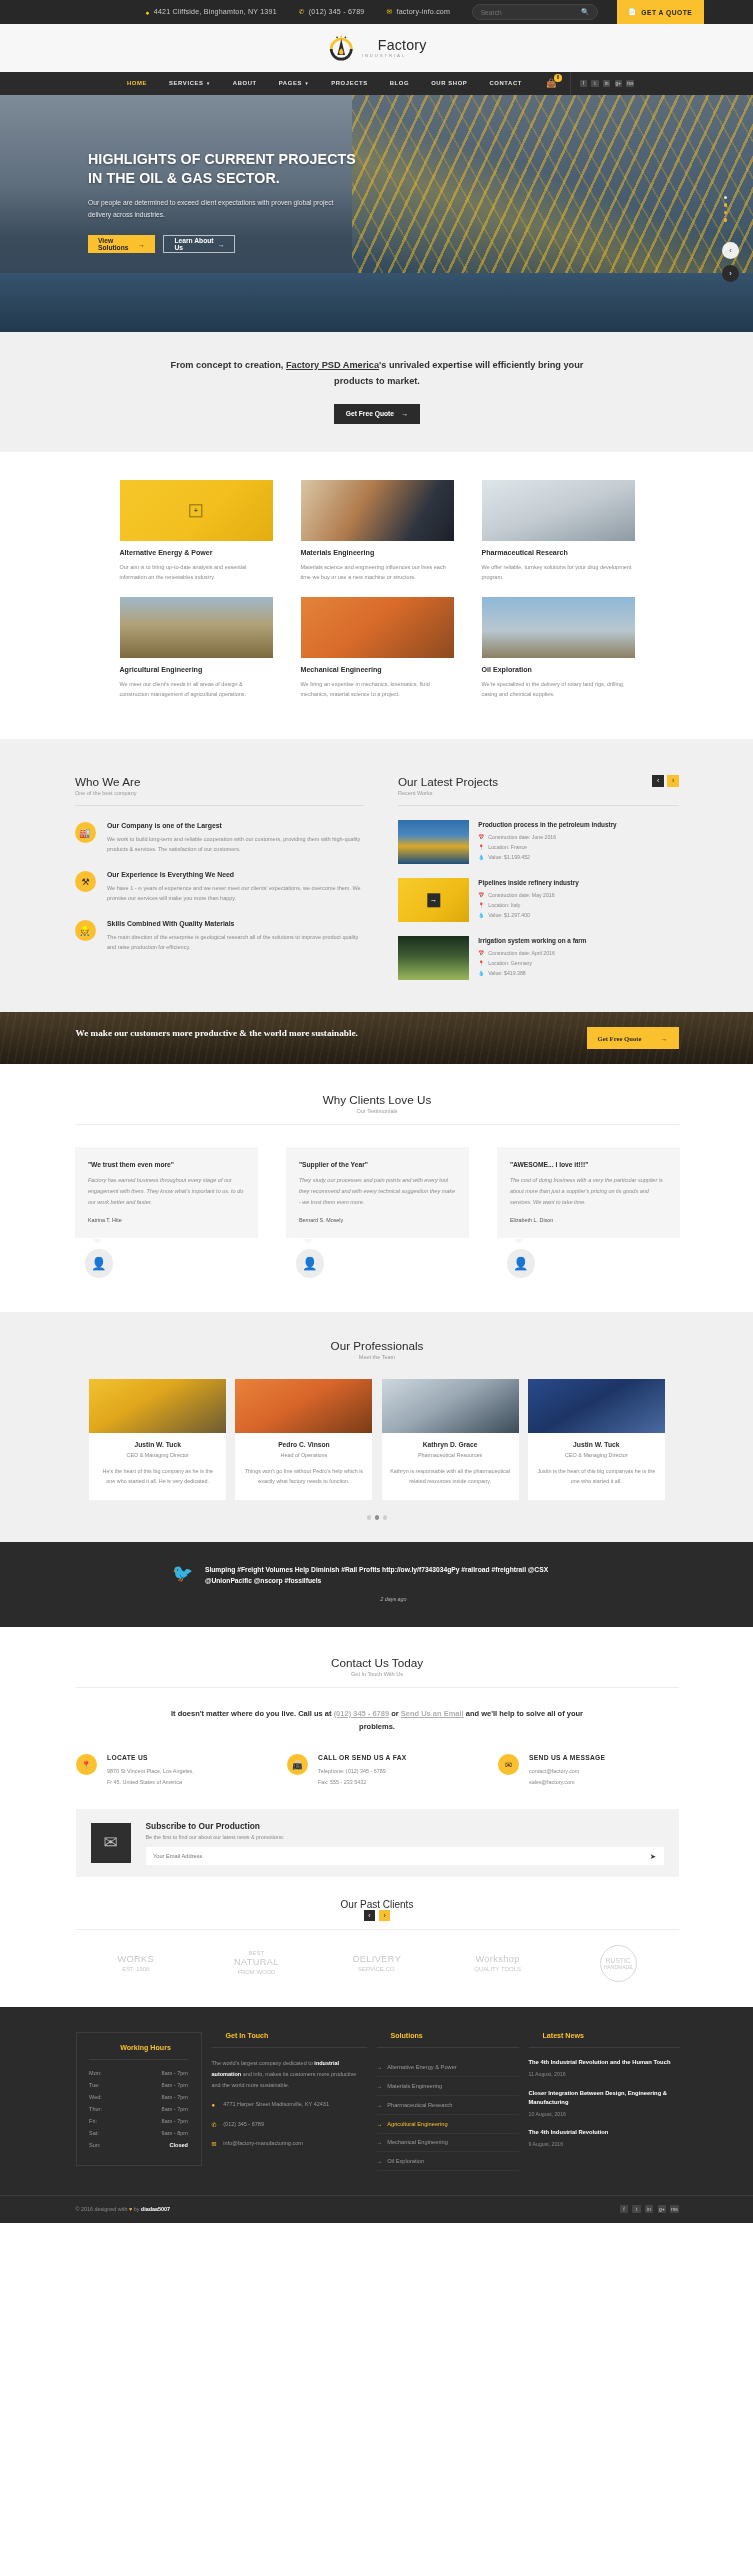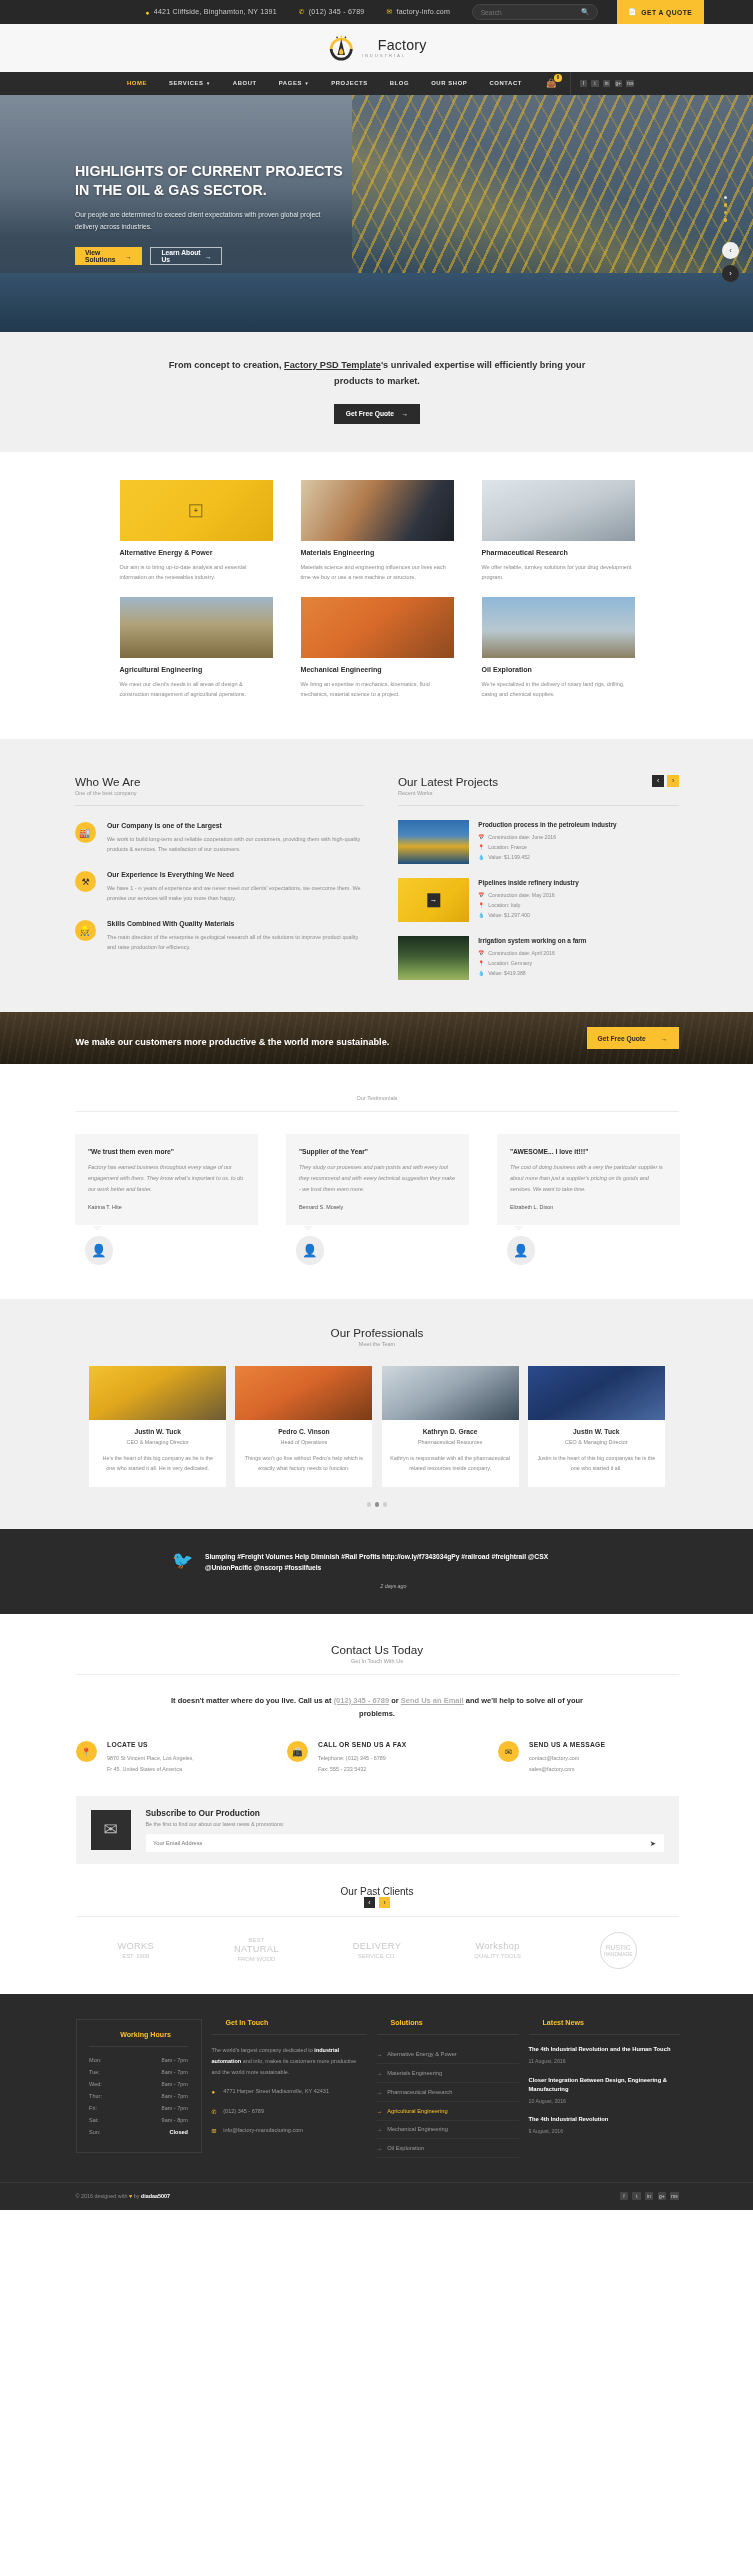--- a/index.html
+++ b/index.html
@@ -79,21 +79,21 @@
       repeating-linear-gradient(60deg, rgba(200,160,40,.35) 0 1.7px, rgba(0,0,0,0) 1.7px 18.4px),
       linear-gradient(180deg, #5c6b79 0%, #42596c 55%, #20394e 100%);
     opacity: .95;
   }
   .hero-water {
     position: absolute; left: 0; bottom: 0; width: 754px; height: 59px;
     background: linear-gradient(180deg, #2f4a60 0%, #1d3purple 0%, #21384b 100%);
     background: linear-gradient(180deg, #33506a 0%, #1e3purple 1%, #1d3purple 1%, #1f3purple 1%, #20374a 100%);
     background: linear-gradient(180deg, #36536d 0%, #22394d 100%);
   }
-  .hero-content { position: absolute; left: 75px; top: 55px; width: 360px; z-index: 4; margin-top: 12px; }
+  .hero-content { position: absolute; left: 88px; top: 55px; width: 360px; z-index: 4; }
   .hero-h1 {
     color: #fff; font-size: 14.2px; font-weight: bold; line-height: 1.35; letter-spacing: 0.1px;
     text-shadow: 0 0.8px 2.5px rgba(0,0,0,.4);
   }
   .hero-p { color: #e6eaee; font-size: 6.7px; line-height: 1.7; margin-top: 9.2px; width: 251px; text-shadow: 0 0.8px 1.7px rgba(0,0,0,.45); }
   .hero-btns { display: flex; margin-top: 15px; }
   .btn-y {
     background: #fbc02d; color: #222; font-size: 6.7px; font-weight: bold;
     padding: 0 10px; height: 18.4px; display: flex; align-items: center; justify-content: space-between;
     width: 67px; cursor: pointer;
@@ -177,21 +177,21 @@
   
   .cta {
     height: 52px; display: flex; align-items: center; justify-content: center;
     background: linear-gradient(180deg, #4a3c28 0%, #3a2f1f 45%, #241d13 100%);
     position: relative; overflow: hidden;
   }
   .cta::before {
     content: ""; position: absolute; inset: 0;
     background: repeating-linear-gradient(100deg, rgba(255,255,255,.035) 0 1.7px, rgba(0,0,0,0) 1.7px 7.5px);
   }
-  .cta-inner { display: flex; align-items: flex-end; justify-content: space-between; width: 603px; z-index: 2; }
+  .cta-inner { display: flex; align-items: flex-start; justify-content: space-between; width: 603px; z-index: 2; font-family: Liberation Serif, serif; }
   .cta-t { color: #fff; font-size: 9.2px; font-weight: bold; line-height: 1.5; width: 318px; }
   .cta-btn {
     background: #fbc02d; color: #2b2b2b; font-size: 6.7px; font-weight: bold;
     height: 22px; width: 92px; display: flex; align-items: center; justify-content: space-between;
     padding: 0 11px; cursor: pointer;
   }
 
   
   .testi { background: #fff; padding: 28.5px 0 34px; text-align: center; }
   .ctr-h { font-size: 11.7px; color: #2b2b2b; }
@@ -397,21 +397,21 @@
       <i></i>
     </div>
     <div class="slide-arrows">
       <div class="sa">‹</div>
       <div class="sa dark">›</div>
     </div>
   </div>
 
   <div class="intro">
     <div class="intro-t">
-      <span>From concept to creation, </span><u>Factory PSD Template</u><span>'s unrivaled expertise will efficiently bring your products to market.</span>
+      <span>From concept to creation, </span><u>Factory PSD America</u><span>'s unrivaled expertise will efficiently bring your products to market.</span>
     </div>
     <div class="btn-dark">
       <span>Get Free Quote</span>
       <span class="ar">→</span>
     </div>
   </div>
 
   <div class="services">
     <div class="svc-grid" id="svc-grid">
         <div class="svc-cell">
@@ -557,20 +557,21 @@
     <div class="cta-inner">
       <div class="cta-t">We make our customers more productive &amp; the world more sustainable.</div>
       <div class="cta-btn">
         <span>Get Free Quote</span>
         <span>→</span>
       </div>
     </div>
   </div>
 
   <div class="testi">
+    <div class="ctr-h">Why Clients Love Us</div>
     <div class="ctr-sub">Our Testimonials</div>
     <div class="ctr-rule"></div>
     <div class="testi-grid" id="testi-grid">
         <div class="tcard">
           <div class="tq">"We trust them even more"</div>
           <div class="tb">Factory has earned business throughout every stage of our engagement with them. They know what's important to us. to do our work better and faster.</div>
           <div class="tn">Katrina T. Hite</div>
         </div>
         <div class="tcard">
           <div class="tq">"Supplier of the Year"</div>

